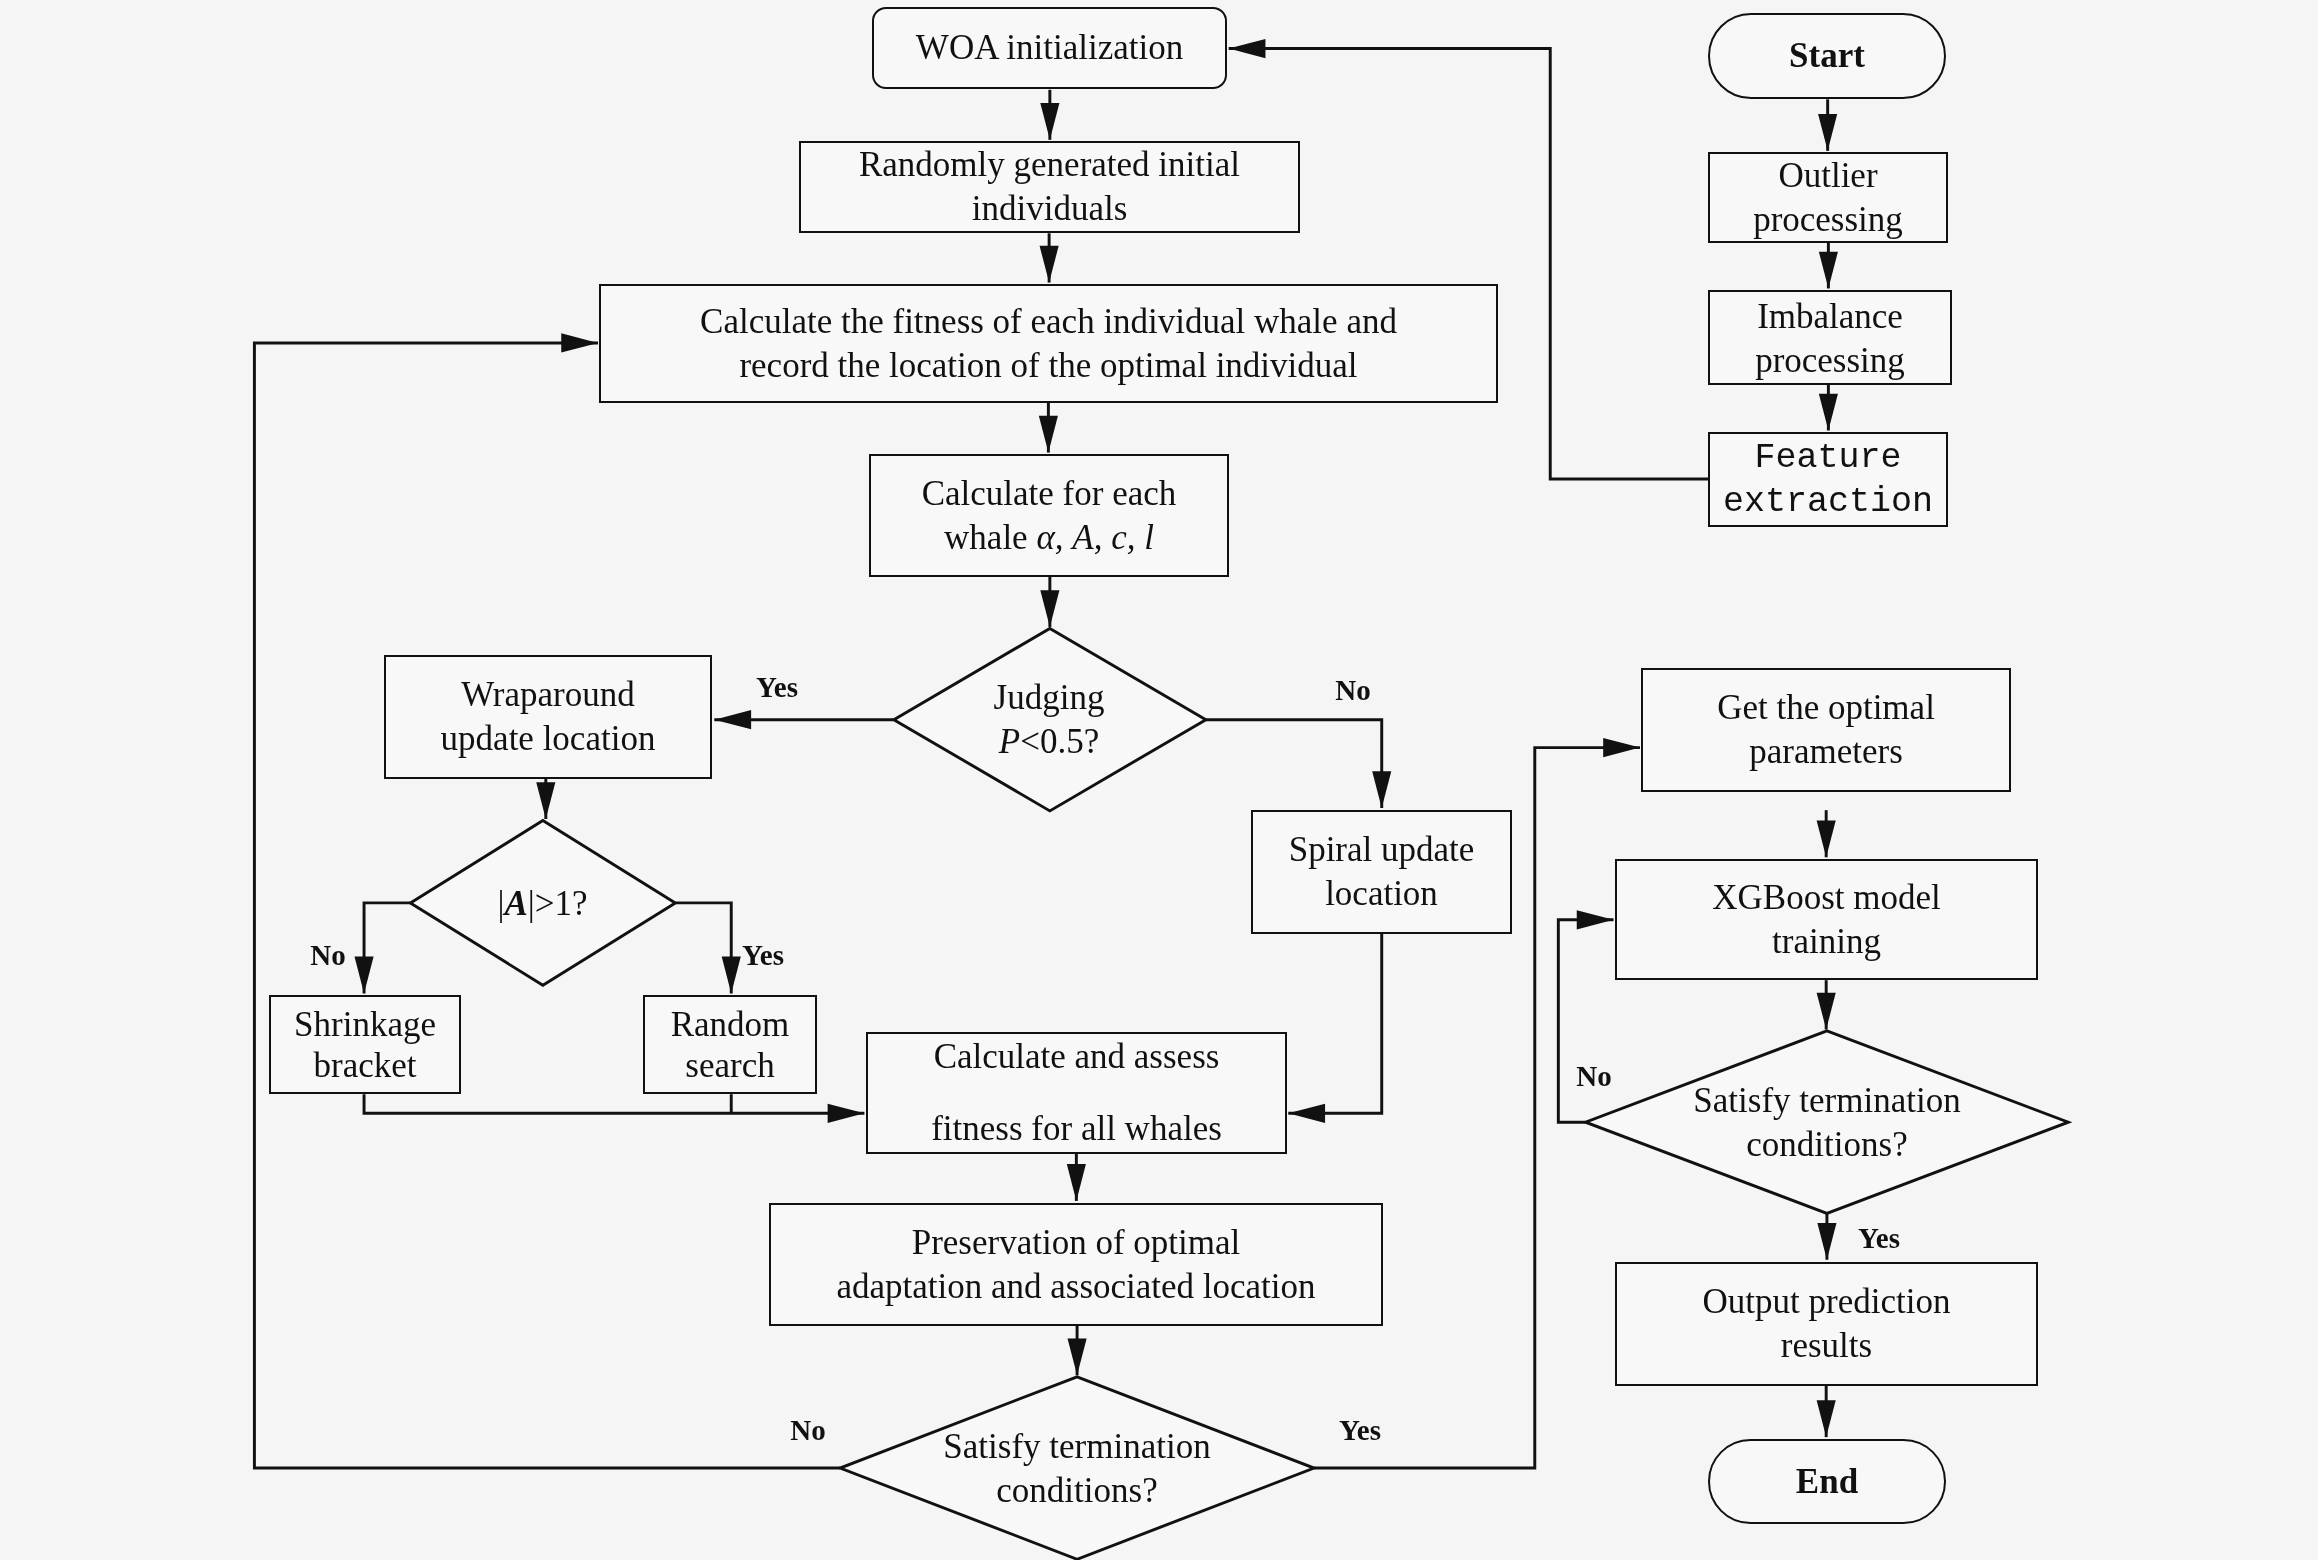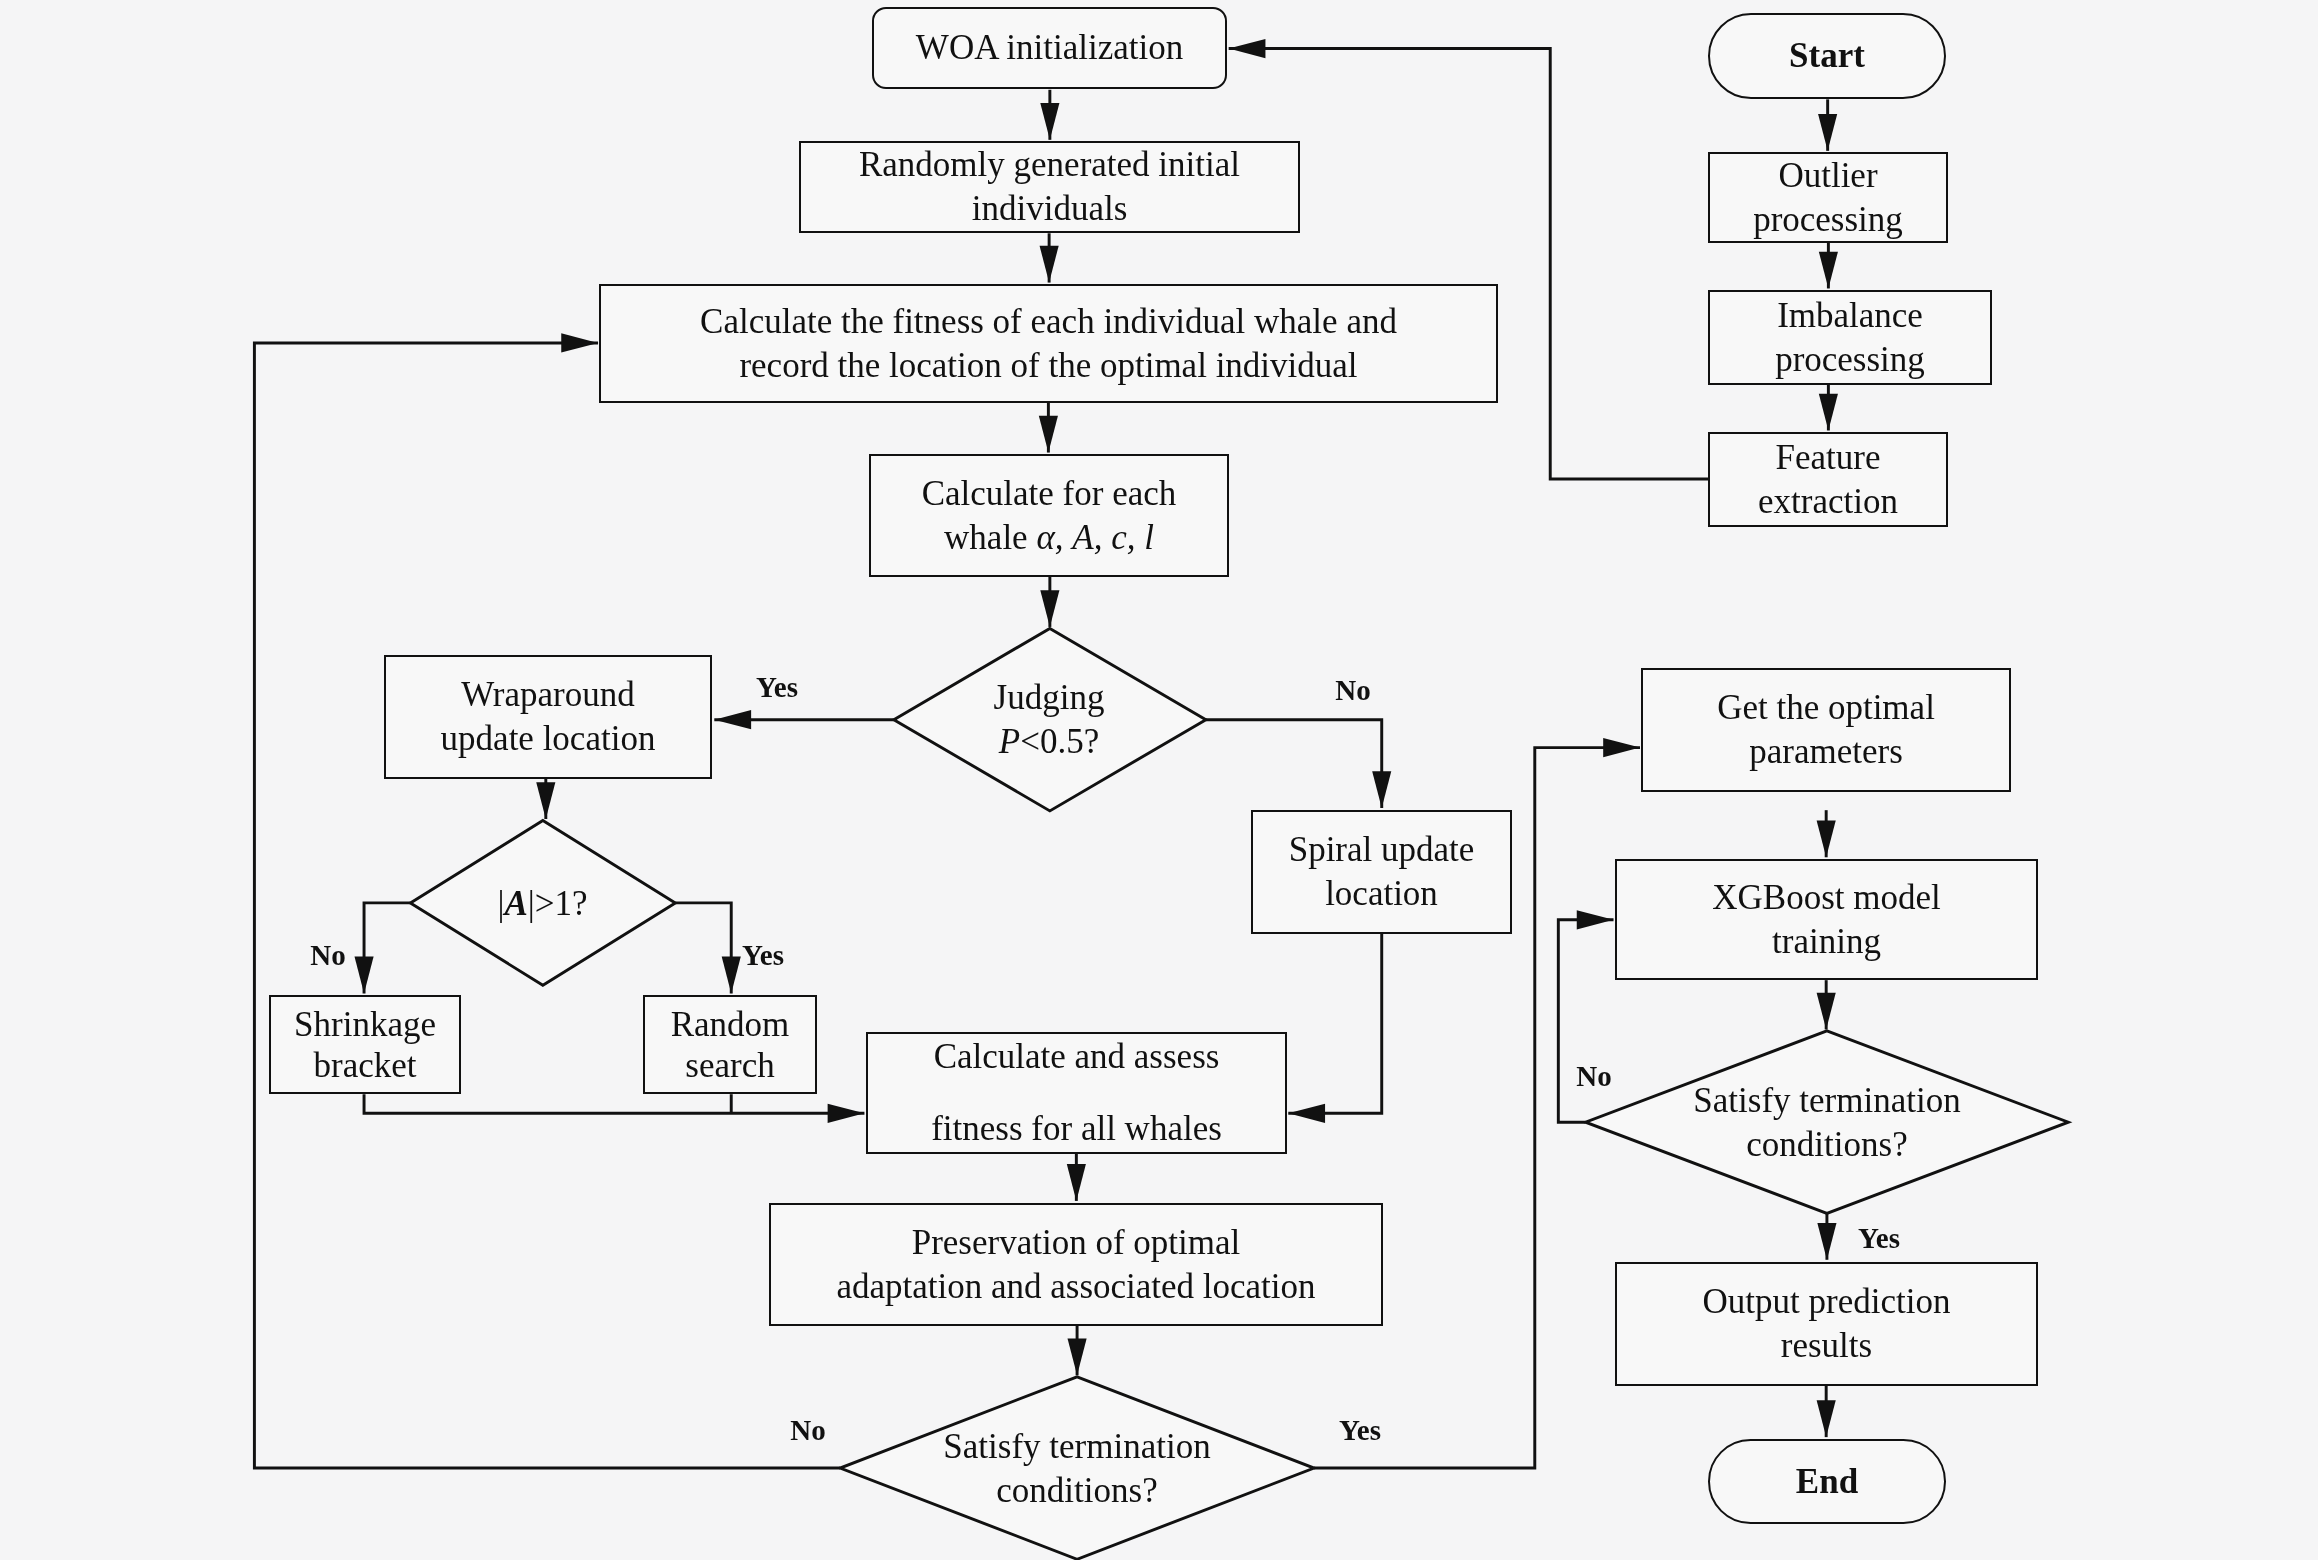--- a/index.html
+++ b/index.html
@@ -47,22 +47,22 @@
 
   
   .d-judging { left:902px; top:668px;  width:294px; height:103px; }
   .d-abs     { left:432px;  top:874px; width:221px; height:59px;  }
   .d-main    { left:893px; top:1417px; width:368px; height:103px; }
   .d-right   { left:1621px; top:1071px; width:412px; height:103px; }
 
   
   .n-start    { left:1708px; top:13.2px;   width:238px; height:86px; }
   .n-outlier  { left:1708px; top:152px;  width:240px; height:91px; }
-  .n-imbal    { left:1708px; top:290px;  width:284px; height:95px; }
-  .n-feature  { left:1708px; top:432px;  width:240px; height:95px; }
+  .n-imbal    { left:1708px; top:290px;  width:244px; height:95px;justify-content:flex-end; }
+  .n-feature  { left:1708px; top:432px;  width:240px; height:95px;font-family:Liberation Mono, monospace; }
   .n-get      { left:1641px; top:668px;  width:370px; height:124px; }
   .n-xgb      { left:1615px; top:859px; width:423px; height:121px; }
   .n-output   { left:1615px; top:1262px; width:423px; height:124px; }
   .n-end      { left:1708px; top:1439px; width:238px; height:85px; }
 
   
   .l-judging-yes { left:777px; top:687px; }
   .l-judging-no  { left:1353px; top:690px; }
   .l-abs-no      { left:328px;  top:955px; }
   .l-abs-yes     { left:763px; top:955px; }

